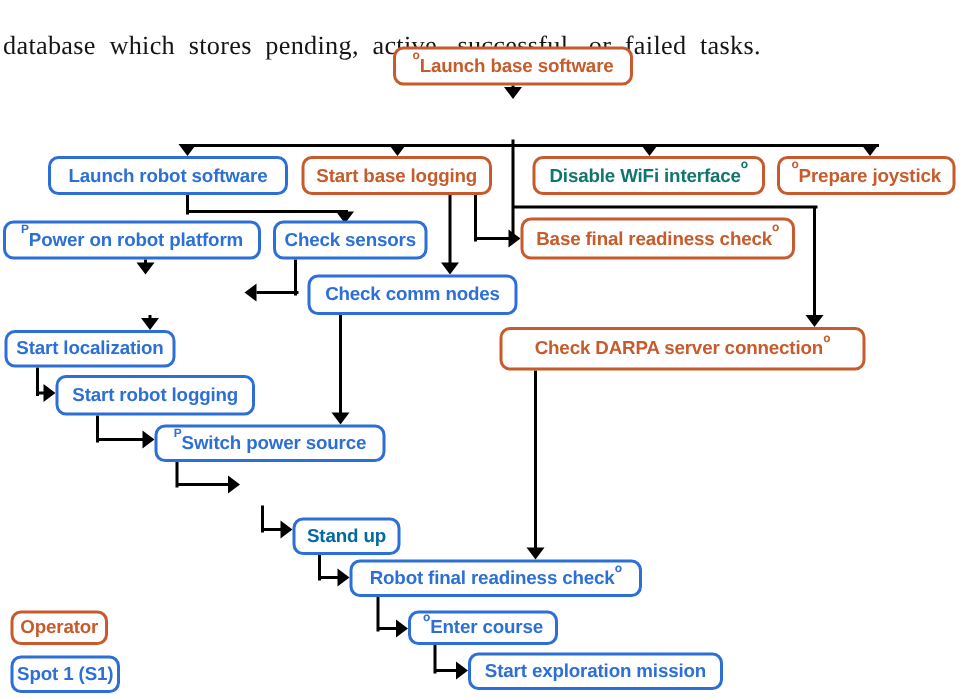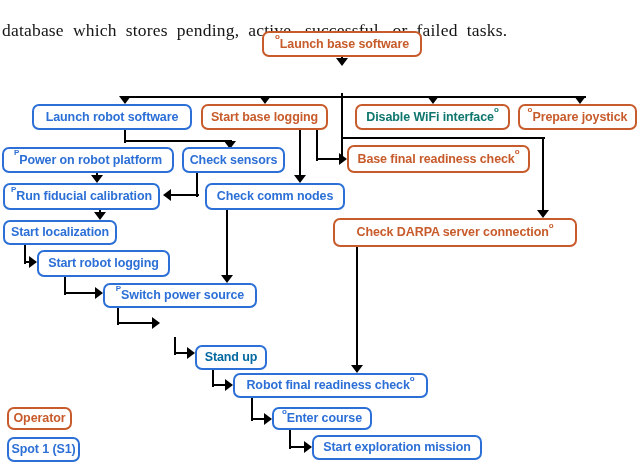--- a/index.html
+++ b/index.html
@@ -104,23 +104,20 @@
       </div>
       <div class="node" style="border-color: rgb(44, 111, 214); color: rgb(44, 111, 214); left: 2px; top: 147px; width: 172px; height: 26px;">
         <span><sup>P</sup>Power on robot platform</span>
       </div>
       <div class="node" style="border-color: rgb(199, 91, 43); color: rgb(199, 91, 43); left: 347px; top: 145px; width: 183px; height: 28px;">
         <span>Base final readiness check<sup>o</sup></span>
       </div>
       <div class="node" style="border-color: rgb(44, 111, 214); color: rgb(44, 111, 214); left: 182px; top: 147px; width: 103px; height: 26px;">
         <span>Check sensors</span>
       </div>
-      <div class="node" style="border-color: rgb(44, 111, 214); color: rgb(44, 111, 214); left: 3px; top: 183px; width: 157px; height: 27px;">
-        <span><sup>P</sup>Run fiducial calibration</span>
-      </div>
       <div class="node" style="border-color: rgb(44, 111, 214); color: rgb(44, 111, 214); left: 205px; top: 183px; width: 140px; height: 27px;">
         <span>Check comm nodes</span>
       </div>
       <div class="node" style="border-color: rgb(199, 91, 43); color: rgb(199, 91, 43); left: 333px; top: 218px; width: 244px; height: 29px;">
         <span>Check DARPA server connection<sup>o</sup></span>
       </div>
       <div class="node" style="border-color: rgb(44, 111, 214); color: rgb(44, 111, 214); left: 3px; top: 220px; width: 114px; height: 25px;">
         <span>Start localization</span>
       </div>
       <div class="node" style="border-color: rgb(44, 111, 214); color: rgb(44, 111, 214); left: 37px; top: 250px; width: 133px; height: 27px;">

